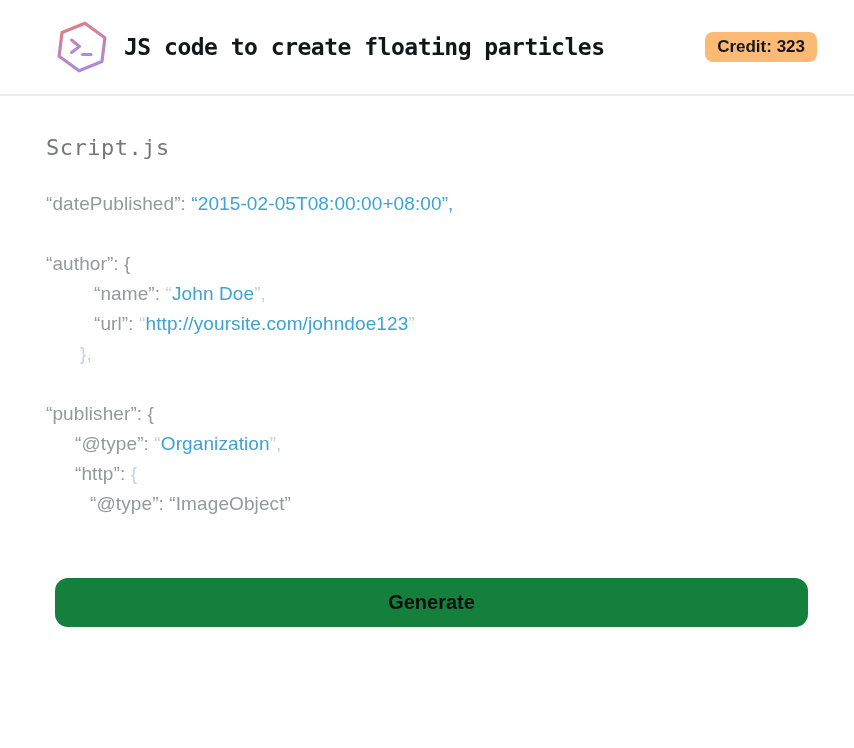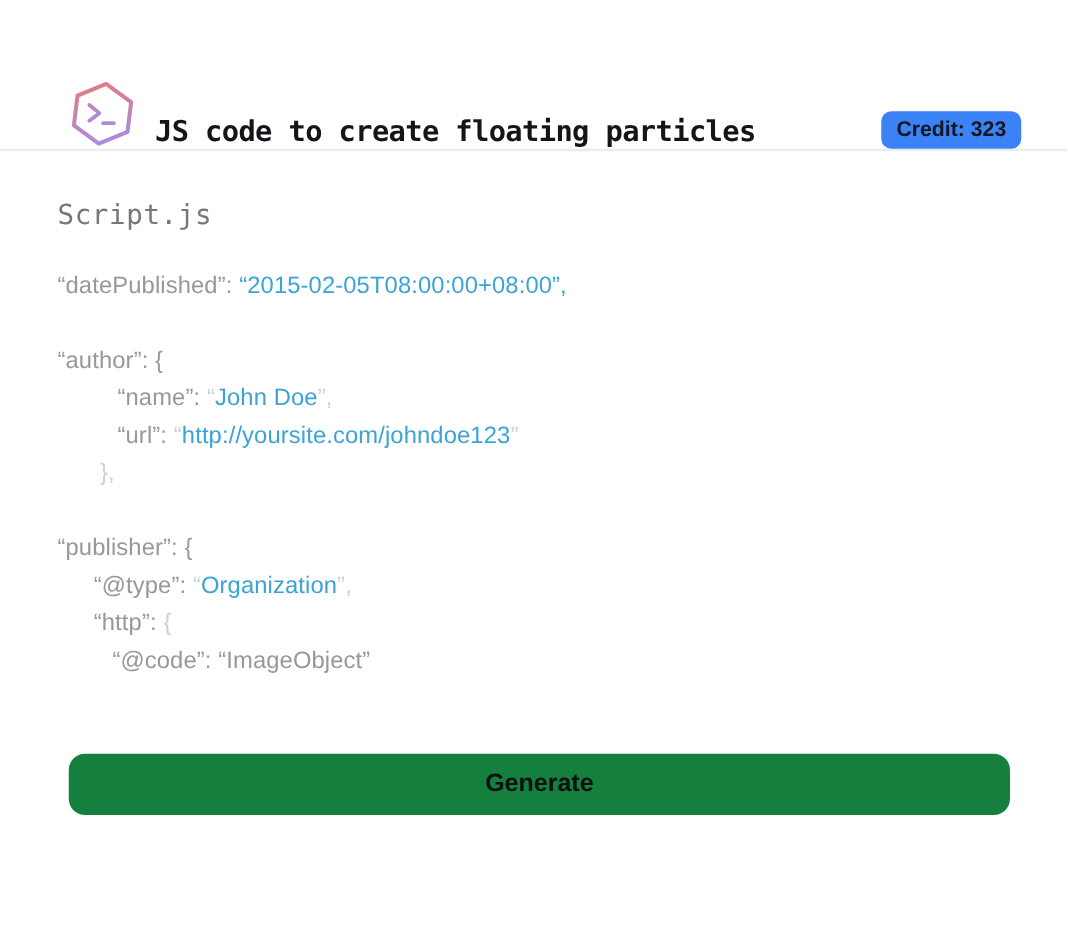--- a/index.html
+++ b/index.html
@@ -7,39 +7,39 @@
     width: 854px;
     height: 748px;
     background: #ffffff;
     font-family: "Liberation Sans", sans-serif;
     overflow: hidden;
   }
 
   
   .header {
     display: flex;
-    align-items: flex-end;
-    height: 121px;
+    align-items: center;
+    height: 96px;
     padding: 0 37px 0 55px;
     background: #ffffff;
     border-bottom: 2px solid #ececee;
   }
   .logo-icon { display: inline-flex; flex: 0 0 auto; }
   .page-title {
     font-family: "DejaVu Sans Mono", monospace;
     font-size: 23px;
     font-weight: 700;
     color: #141518;
     margin-left: 15px;
     letter-spacing: -0.5px;
     white-space: nowrap;
   }
   .credit-badge {
     margin-left: auto;
-    background: #3b82f6;
+    background: #fdba74;
     color: #15171e;
     font-size: 17px;
     font-weight: 700;
     padding: 5px 12px;
     border-radius: 8px;
     white-space: nowrap;
   }
 
   
   .main { padding: 40px 46px 0 46px; }
@@ -111,16 +111,16 @@
       <div class="code-line"><span class="seg-g">“datePublished”: </span><span class="seg-b">“2015-02-05T08:00:00+08:00”,</span></div>
       <div class="code-line"></div>
       <div class="code-line"><span class="seg-g">“author”: {</span></div>
       <div class="code-line" style="padding-left: 48px;"><span class="seg-g">“name”: </span><span class="seg-l">“</span><span class="seg-b">John Doe</span><span class="seg-l">”,</span></div>
       <div class="code-line" style="padding-left: 48px;"><span class="seg-g">“url”: </span><span class="seg-l">“</span><span class="seg-b">http://yoursite.com/johndoe123</span><span class="seg-l">”</span></div>
       <div class="code-line" style="padding-left: 34px;"><span class="seg-l">},</span></div>
       <div class="code-line"></div>
       <div class="code-line"><span class="seg-g">“publisher”: {</span></div>
       <div class="code-line" style="padding-left: 29px;"><span class="seg-g">“@type”: </span><span class="seg-l">“</span><span class="seg-b">Organization</span><span class="seg-l">”,</span></div>
       <div class="code-line" style="padding-left: 29px;"><span class="seg-g">“http”: </span><span class="seg-l">{</span></div>
-      <div class="code-line" style="padding-left: 44px;"><span class="seg-g">“@code”: “ImageObject”</span></div>
+      <div class="code-line" style="padding-left: 44px;"><span class="seg-g">“@type”: “ImageObject”</span></div>
     </div>
   <button class="generate-button">Generate</button>
 </main>
 
 </body></html>

